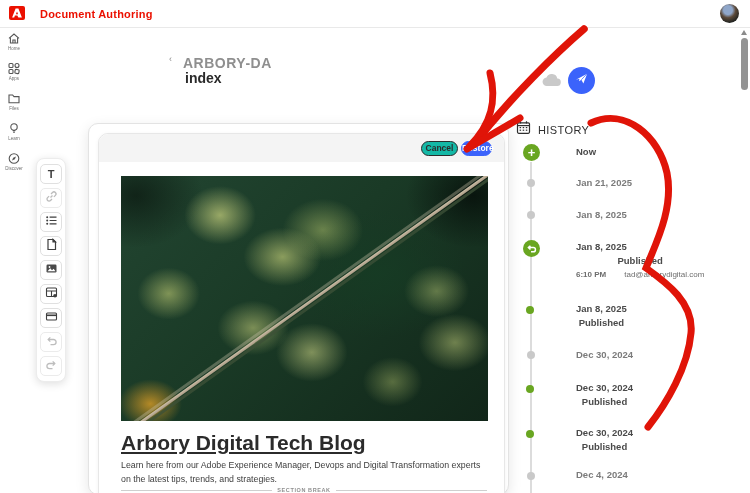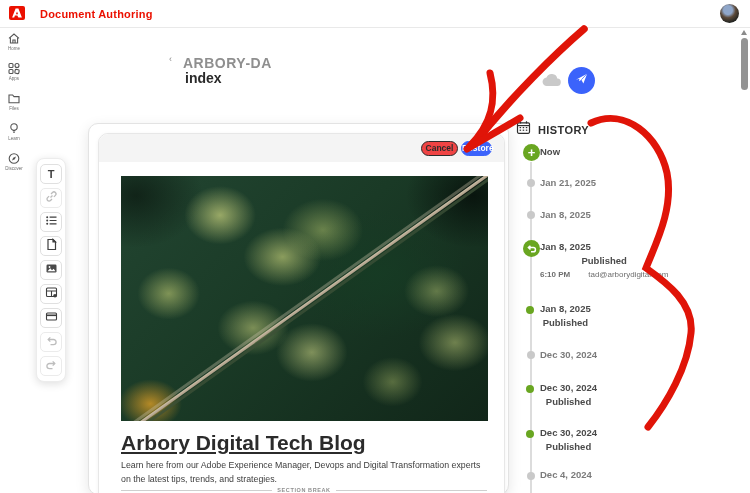--- a/index.html
+++ b/index.html
@@ -40,21 +40,21 @@
               display:flex; align-items:center; justify-content:center; cursor:pointer; z-index:5; }
 
   
   .card-outer { position:absolute; left:88px; top:123px; width:421px; height:372px; background:#fff; border:1px solid #e3e3e3;
                 border-radius:10px; box-shadow:0 4px 14px rgba(0,0,0,.10); z-index:2; }
   .card-inner { position:absolute; left:98px; top:133px; width:407px; height:362px; background:#fff; border:1px solid #e7e7e7;
                 border-radius:10px 10px 0 0; box-shadow:0 1px 4px rgba(0,0,0,.05); z-index:3; overflow:hidden; }
   .restore-bar { position:absolute; left:0; top:0; width:100%; height:28px; background:#f4f4f4; border-radius:9px 9px 0 0; }
   .btn { position:absolute; top:7px; height:15px; border-radius:8px; font-size:8.5px; font-weight:700; line-height:13px;
          text-align:center; cursor:pointer; font-family:"Liberation Sans", sans-serif; }
-  .btn-cancel { right:46px; width:37px; background:#ef4444; border:1.5px solid #2c2c2c; color:#2c2c2c; }
+  .btn-cancel { right:46px; width:37px; background:#14b8a6; border:1.5px solid #2c2c2c; color:#2c2c2c; }
   .btn-restore { right:12px; width:31px; background:#3b63fb; border:1.5px solid #3b63fb; color:#fff; }
 
   
   .hero { position:absolute; left:22px; top:42px; width:367px; height:245px; overflow:hidden;
     background:
       radial-gradient(45px 35px at 8% 93%, rgba(197,146,38,.9), transparent 70%),
       radial-gradient(55px 45px at 27% 16%, rgba(193,203,122,.75), transparent 65%),
       radial-gradient(60px 45px at 44% 33%, rgba(186,198,116,.7), transparent 65%),
       radial-gradient(48px 40px at 13% 48%, rgba(180,193,110,.65), transparent 65%),
       radial-gradient(55px 42px at 36% 62%, rgba(188,198,118,.6), transparent 65%),
@@ -74,23 +74,23 @@
 
   .doc-heading { position:absolute; left:22px; top:297px; font-size:21px; font-weight:700; color:#2b2b2b;text-decoration:underline; }
   .doc-intro { position:absolute; left:22px; top:324px; width:366px; font-size:8.8px; line-height:1.6; color:#3d3d3d; }
   .section-break { position:absolute; left:22px; top:353px; width:366px; display:flex; align-items:center; }
   .section-break .line { flex:1; height:1px; background:#cfcfcf; }
   .section-break .sb-label { font-size:5.5px; letter-spacing:.6px; color:#8f8f8f; padding:0 5px; font-weight:700; }
 
   
   .history { position:absolute; left:512px; top:110px; width:230px; height:383px; z-index:1; }
   .hist-header { position:absolute; left:4px; top:10px; display:flex; align-items:center; }
-  .hist-title { font-size:11px; font-weight:700; letter-spacing:.4px; color:#2f2f2f; margin-left:7px;text-align:right; }
+  .hist-title { font-size:11px; font-weight:400; letter-spacing:.4px; color:#2f2f2f; margin-left:7px;text-align:right; }
   .timeline { position:absolute; left:18px; top:52px; width:2px; height:331px; background:#dcdcdc; }
-  .h-row { position:absolute; left:28px; cursor:pointer; }
+  .h-row { position:absolute; left:28px; cursor:pointer;padding-left:36px; }
   .h-date { font-size:9.5px; font-weight:700; }
   .h-date.gray { color:#7b7b7b; }
   .h-date.dark { color:#4a4a4a; }
   .h-status { font-size:9.5px; font-weight:700; color:#4a4a4a; margin-top:3px;text-align:center; }
   .h-meta { font-size:8px; color:#6e6e6e; margin-top:4px; }
   .h-meta .h-time { font-weight:700; margin-right:18px; }
   .marker { position:absolute; cursor:pointer; }
   .dot { width:8px; height:8px; border-radius:50%; }
   .dot.gray { background:#c9c9c9; }
   .dot.green { background:#69a621; }

